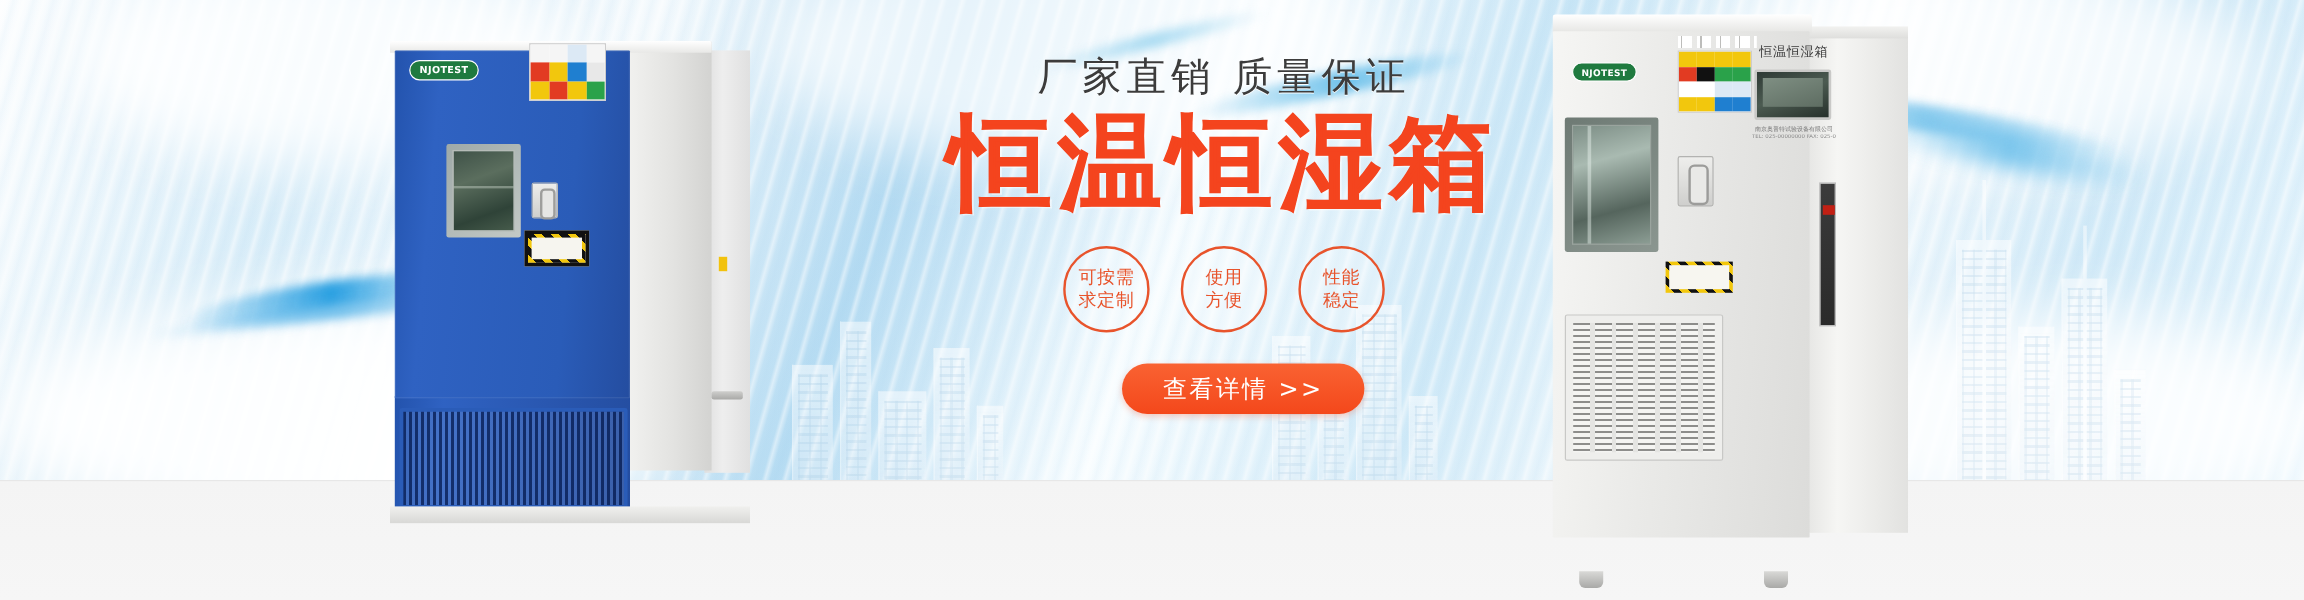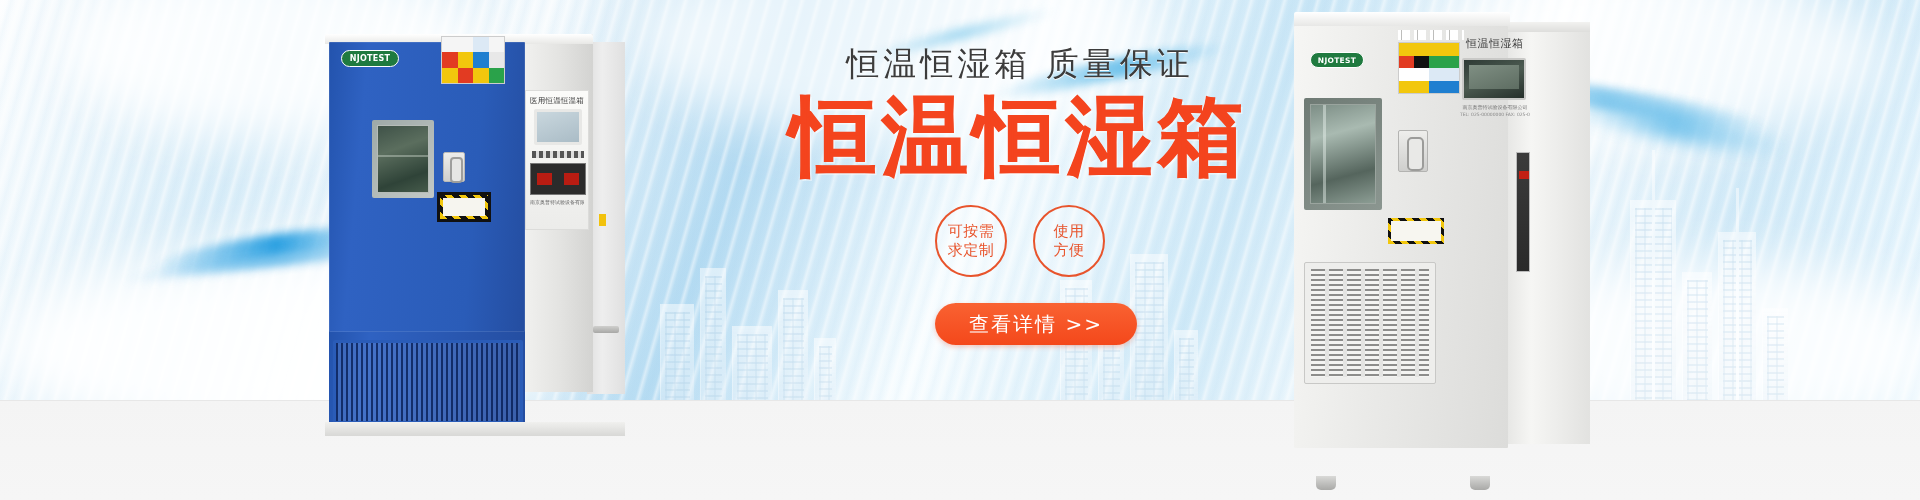--- a/index.html
+++ b/index.html
@@ -427,52 +427,46 @@
       <b style="background:#e23b22"></b>
         <b style="background:#f2c70d"></b>
         <b style="background:#1f7fd0"></b>
         <b style="background:#e8e8e8"></b>
       <b style="background:#f2c70d"></b>
         <b style="background:#e23b22"></b>
         <b style="background:#f2c70d"></b>
         <b style="background:#2aa24a"></b>
     </div>
 
-    <div class="pl-panel">
-      <div class="pl-panel-title">医用恒温恒温箱</div>
-      <div class="pl-screen"></div>
-      <div class="pl-keys"></div>
-      <div class="pl-readout">
-        <u></u>
-        <u></u>
-      </div>
-      <div class="pl-sub">南京奥普特试验设备有限公司</div>
-    </div>
 
     <div class="pl-grille"></div>
     <div class="pl-base"></div>
     <div class="pl-sidehandle"></div>
     <div class="pl-yellowtab"></div>
   </div>
 
   <div class="copy">
 
-    <div class="tagline">恒温恒湿箱  质量保证</div>
+    <div class="tagline">厂家直销  质量保证</div>
 
     <div class="headline">恒温恒湿箱</div>
 
 
     <div class="badges">
       <div class="badge">
         <span class="l">可按需</span>
         <span class="l">求定制</span>
       </div>
       <div class="badge">
         <span class="l">使用</span>
         <span class="l">方便</span>
+      </div>
+      <div class="badge">
+        <span class="l">性能</span>
+        <span class="l">稳定</span>
       </div>
     </div>
 
     <div class="cta-wrap">
       <button class="cta">查看详情 &gt;&gt;</button>
     </div>
   </div>
 
   <div class="prod-right">
     <div class="pr-side"></div>

